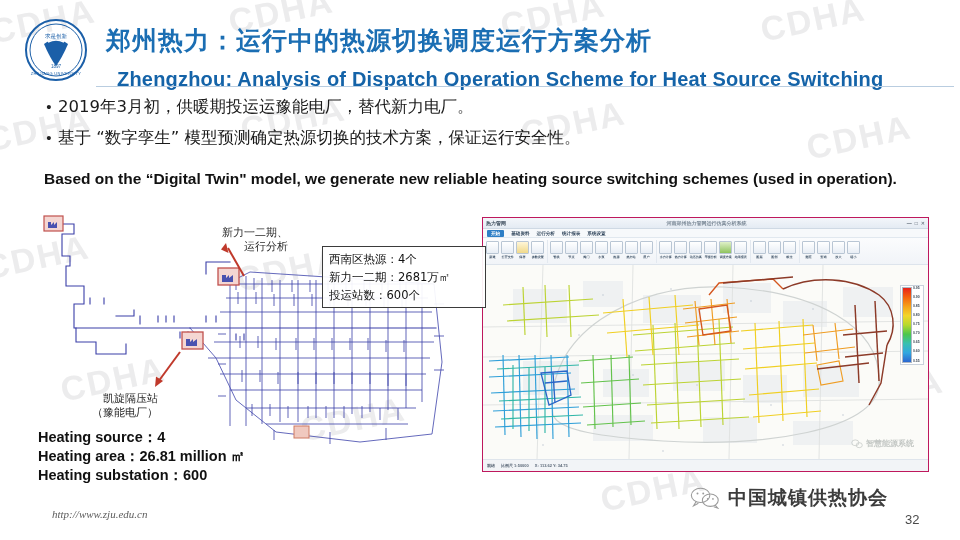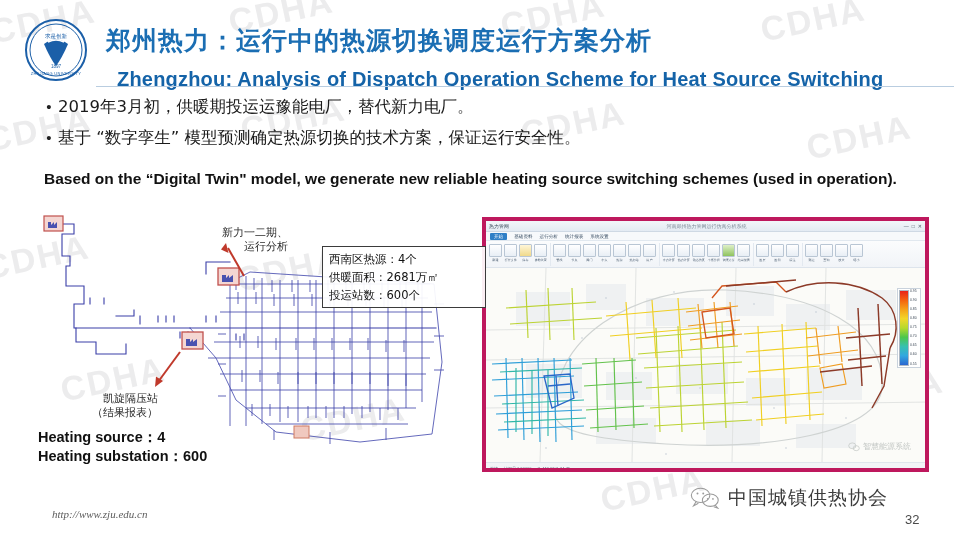--- a/index.html
+++ b/index.html
@@ -73,22 +73,23 @@
   .anno-bot{left:92px;top:392px;}
 
   .stats{position:absolute;left:38px;top:428px;z-index:4;}
   .stats div{
     font-size:14.5px;font-weight:700;color:#111;line-height:19px;white-space:nowrap;
   }
 
   
   .app{
     position:absolute;left:482px;top:217px;width:447px;height:255px;z-index:3;
-    background:#fdfdfd;border:4px solid #be185d;box-sizing:border-box;
+    background:#fdfdfd;border:1px solid #be185d;box-sizing:border-box;
     overflow:hidden;
+    font-weight:bold;
   }
   .app-title{
     height:11px;background:linear-gradient(#f3f6fa,#e4ebf3);
     border-bottom:1px solid #cfd9e4;display:flex;align-items:center;
     padding:0 3px;box-sizing:border-box;
   }
   .app-title .tt{font-size:5px;color:#3a4a5a;white-space:nowrap;}
   .app-title .mid{flex:1;text-align:center;font-size:5px;color:#7a8896;overflow:hidden;white-space:nowrap;}
   .win-btns{display:flex;gap:3px;}
   .win-btns span{font-size:5px;color:#54606d;}
@@ -134,21 +135,21 @@
   }
   .app-status span{font-size:4px;color:#5b6878;white-space:nowrap;}
 
   
   .url{
     position:absolute;left:52px;top:508px;z-index:4;
     font-family:"Liberation Serif","DejaVu Serif",serif;font-style:italic;
     font-size:11px;color:#5c5c5c;text-align:right;
   }
   .assoc{
-    position:absolute;left:690px;top:485px;z-index:4;display:flex;align-items:center;gap:8px;
+    position:absolute;left:690px;top:485px;z-index:4;display:flex;align-items:center;gap:8px;font-weight:bold;
   }
   .assoc .wx{width:30px;height:22px;}
   .assoc .nm{
     font-size:19px;color:#3c3c3c;letter-spacing:1px;
     font-family:"DejaVu Sans","Liberation Sans",sans-serif;white-space:nowrap;
   }
   .pgnum{
     position:absolute;left:905px;top:512px;z-index:4;
     font-size:13px;color:#4a4a4a;
   }
@@ -295,31 +296,32 @@
       </g>
     </svg>
   </div>
 
   <div class="anno anno-top">
     <div>新力一二期、</div>
     <div>运行分析</div>
   </div>
   <div class="anno anno-bot">
     <div>凯旋隔压站</div>
-    <div>（结果报表）</div>
+    <div>（豫能电厂）</div>
   </div>
 
   <div class="callout">
     <div>西南区热源：4个</div>
-    <div>供暖面积：2681万㎡</div>
+    <div>新力一二期：2681万㎡</div>
     <div>投运站数：600个</div>
   </div>
 
   <div class="stats">
     <div>Heating source：4</div>
+    <div>Heating area：26.81 million ㎡</div>
     <div>Heating substation：600</div>
   </div>
 
   <div class="app">
 
     <div class="app-title">
       <span class="tt">热力管网</span>
       <span class="mid">河南郑州热力管网运行仿真分析系统</span>
       <span class="win-btns">
         <span>—</span>

